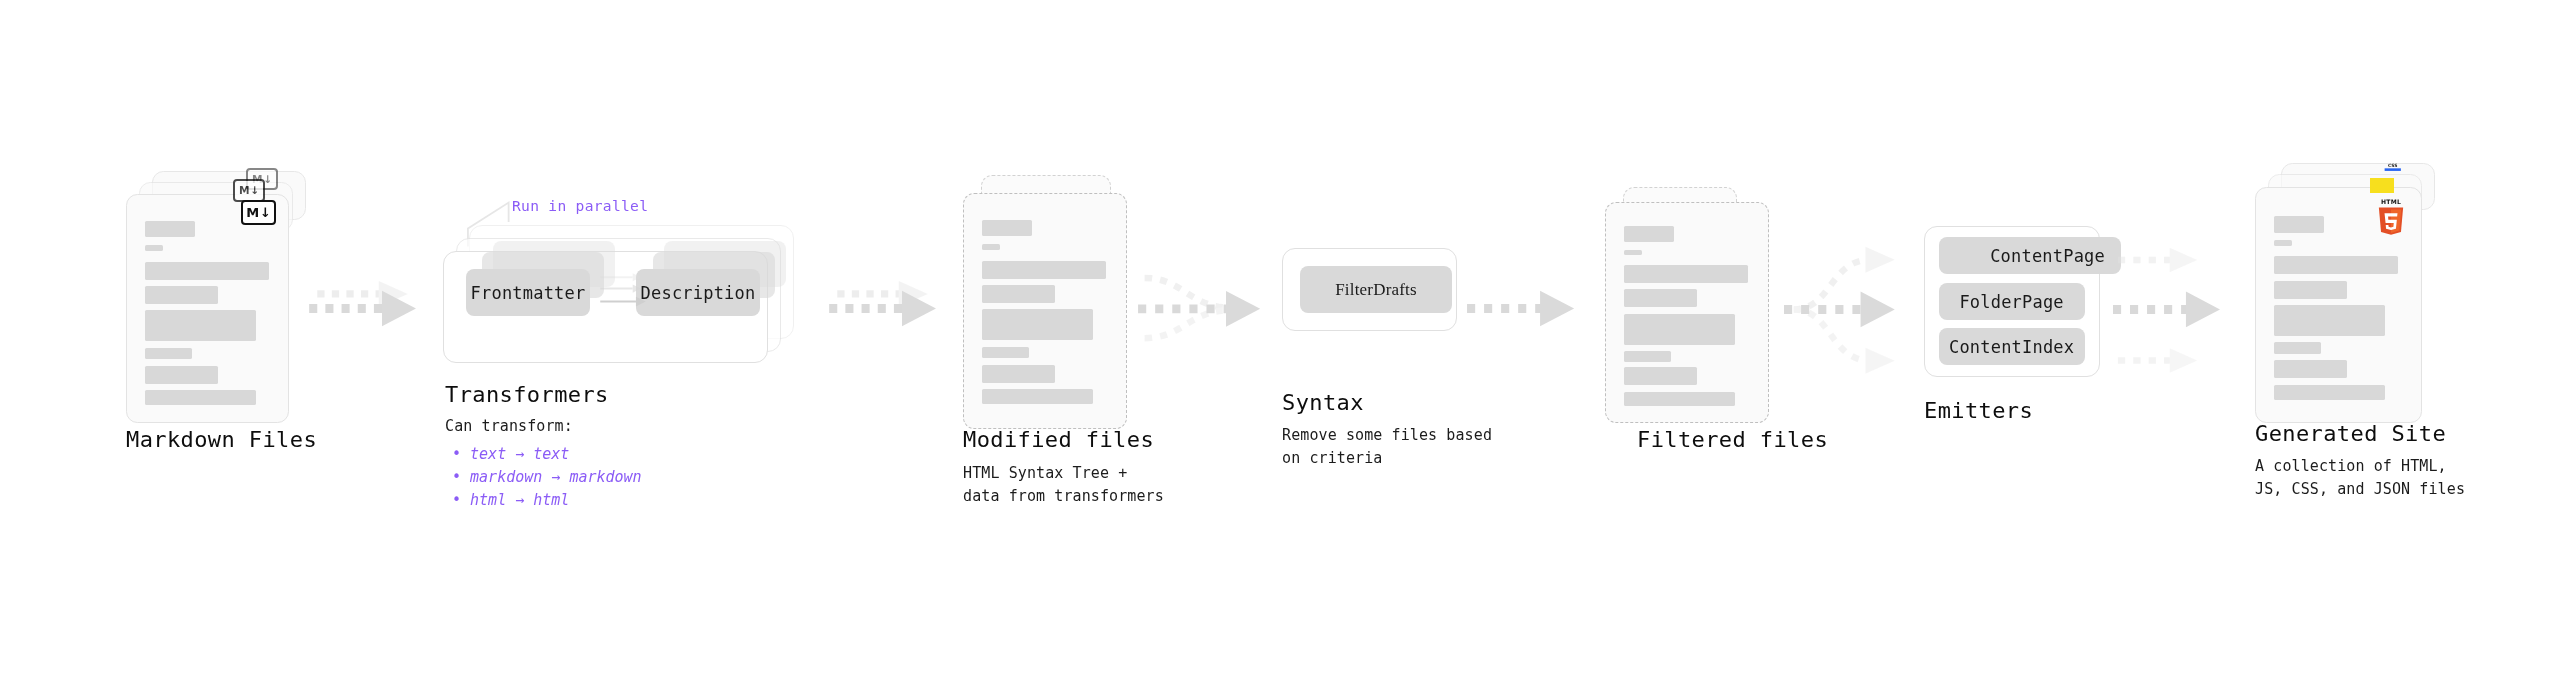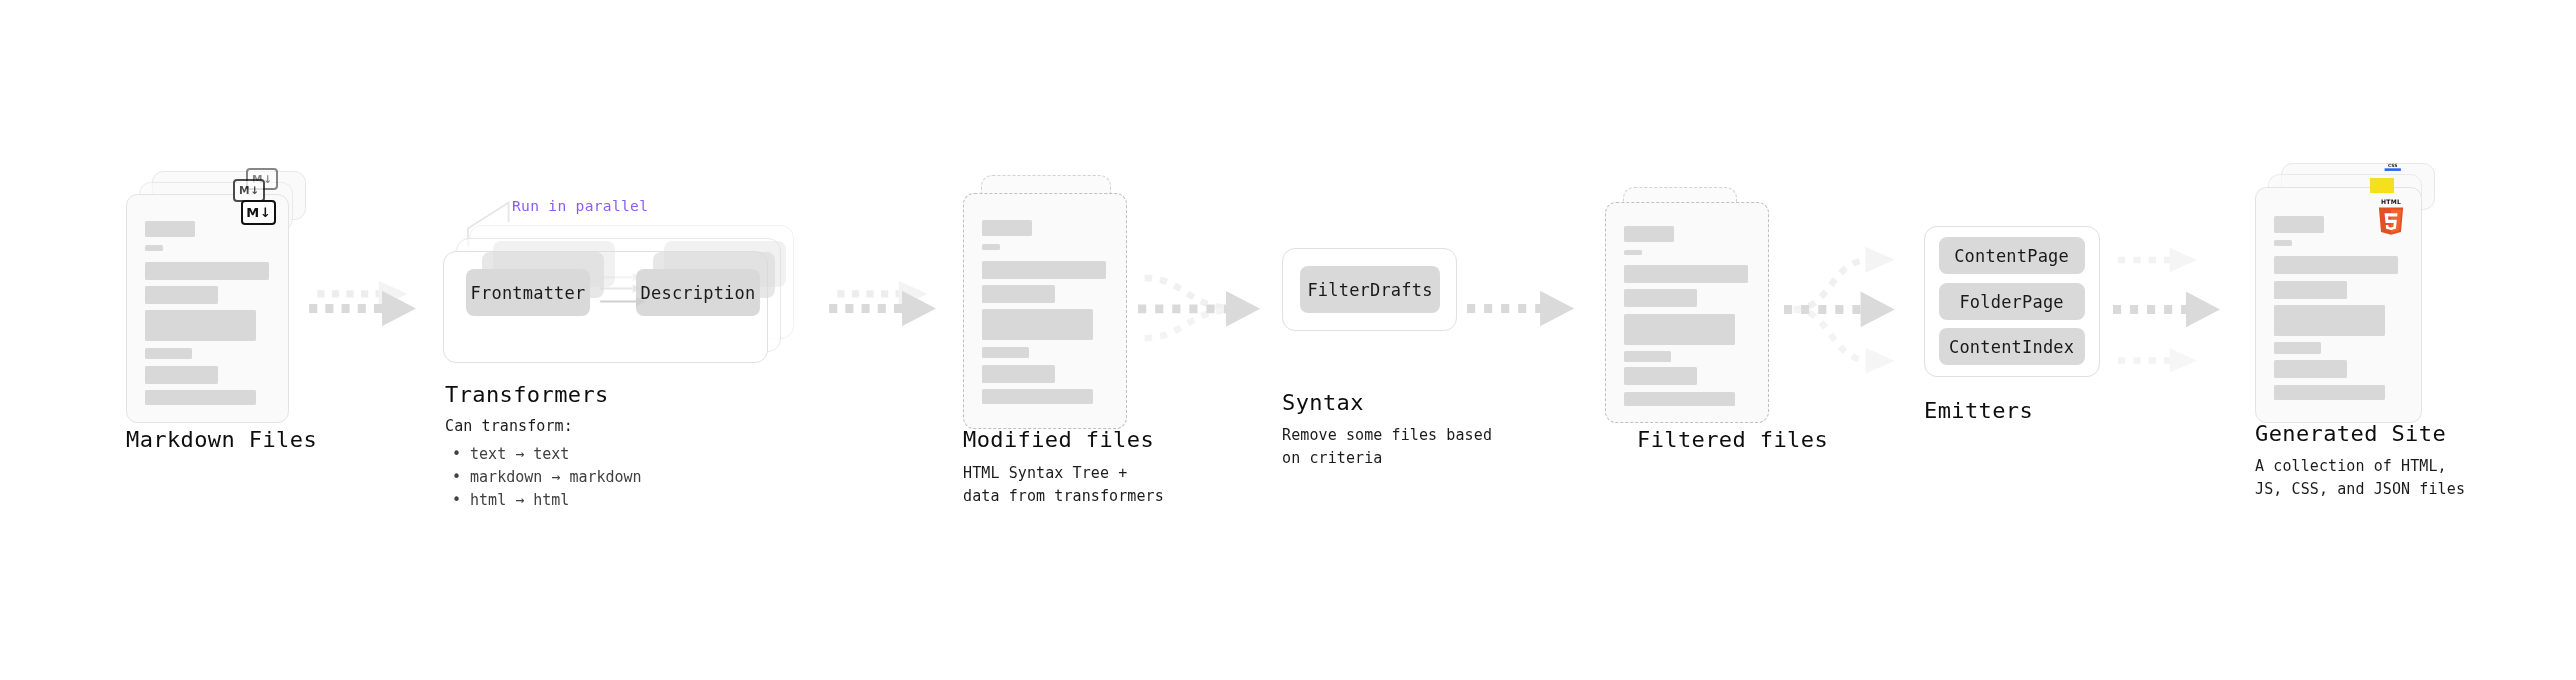--- a/index.html
+++ b/index.html
@@ -58,21 +58,21 @@
     letter-spacing:0.4px;
   }
   .desc{
     position:absolute;font-size:15px;color:#1c1c1c;line-height:1.52;
     white-space:pre-line;letter-spacing:0.1px;
   }
   .runlabel{
     position:absolute;font-size:14.6px;color:#8b5cf6;white-space:nowrap;
     letter-spacing:0.3px;
   }
-  .bullets{position:absolute;font-size:15px;line-height:1.52;color:#404040;}
+  .bullets{position:absolute;font-size:15px;line-height:1.52;color:#8b5cf6;font-style:italic;}
   .bullets div{white-space:nowrap;}
 
   svg{position:absolute;overflow:visible;}
   .arrowgroup{position:absolute;}
 </style>
 </head>
 <body>
 
 <div class="stage">
 
@@ -198,21 +198,21 @@
       </g>
       <g>
         <line x1="0" y1="60" x2="110" y2="60" stroke="#d9d9d9" stroke-width="11" stroke-dasharray="10 11"></line>
         <polygon points="108,38 150,60 108,82" fill="#dadada"></polygon>
       </g>
     </svg>
   </div>
 
   <div class="node" style="left:1282px;top:248px;width:175px;height:85px;">
     <div class="gbox" style="left:0px;top:0px;width:175px;height:83px;"></div>
-    <div class="chip" style="left:18px;top:18px;width:140px;height:47px;">FilterDrafts</div>
+    <div class="chip" style="left:18px;top:18px;width:152px;height:47px;font-family:Liberation Serif, serif;">FilterDrafts</div>
   </div>
   <div class="title" style="left:1282px;top:390px;">Syntax</div>
   <div class="desc" style="left:1282px;top:424px;">Remove some files based
 on criteria</div>
 
   <div class="arrowgroup" style="left:1467px;top:272px;width:138px;height:73px;">
     <svg width="138" height="73" viewBox="0 0 170 90">
       <line x1="0" y1="45" x2="92" y2="45" stroke="#d9d9d9" stroke-width="11" stroke-dasharray="10 11"></line>
       <polygon points="90,23 132,45 90,67" fill="#dadada"></polygon>
     </svg>
@@ -243,21 +243,21 @@
       </g>
       <g>
         <line x1="0" y1="95" x2="96" y2="95" stroke="#d9d9d9" stroke-width="11" stroke-dasharray="10 11"></line>
         <polygon points="94,73 136,95 94,117" fill="#dadada"></polygon>
       </g>
     </svg>
   </div>
 
   <div class="node" style="left:1924px;top:226px;width:176px;height:153px;">
     <div class="gbox" style="left:0px;top:0px;width:176px;height:151px;"></div>
-    <div class="chip" style="left:14.6px;top:11.4px;width:146px;height:37px;">ContentPage</div>
+    <div class="chip" style="left:14.6px;top:11.4px;width:146px;height:37px;padding-left:36px;">ContentPage</div>
     <div class="chip" style="left:14.6px;top:57px;width:146px;height:37px;">FolderPage</div>
     <div class="chip" style="left:14.6px;top:102px;width:146px;height:37px;">ContentIndex</div>
   </div>
   <div class="title" style="left:1924px;top:398px;">Emitters</div>
 
   <div class="arrowgroup" style="left:2113px;top:232px;width:154px;height:163px;">
     <svg width="154" height="163" viewBox="0 0 190 200">
       <g opacity="0.45">
         <line x1="6" y1="34" x2="72" y2="34" stroke="#e3e3e3" stroke-width="8" stroke-dasharray="9 10"></line>
         <polygon points="70,19 104,34 70,49" fill="#eaeaea"></polygon>

